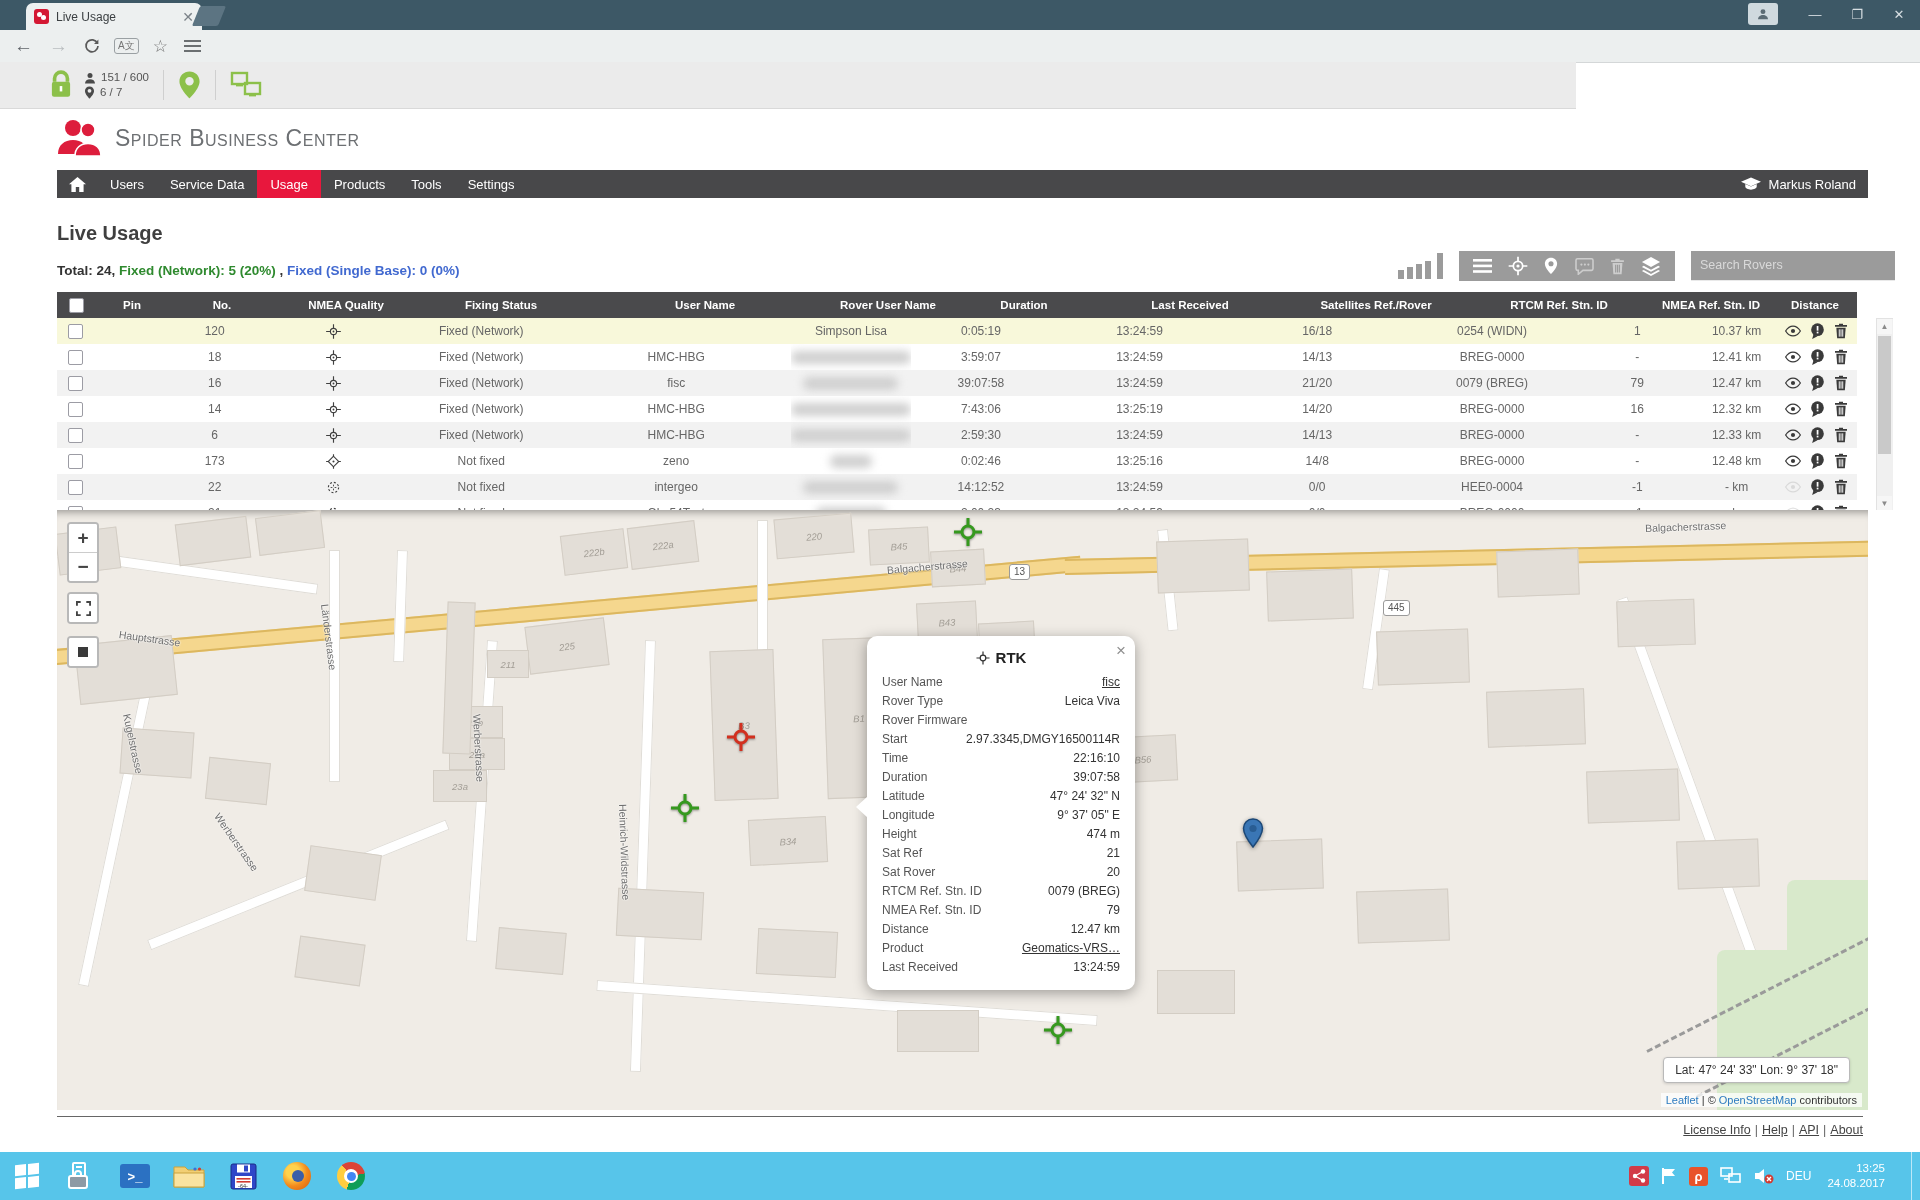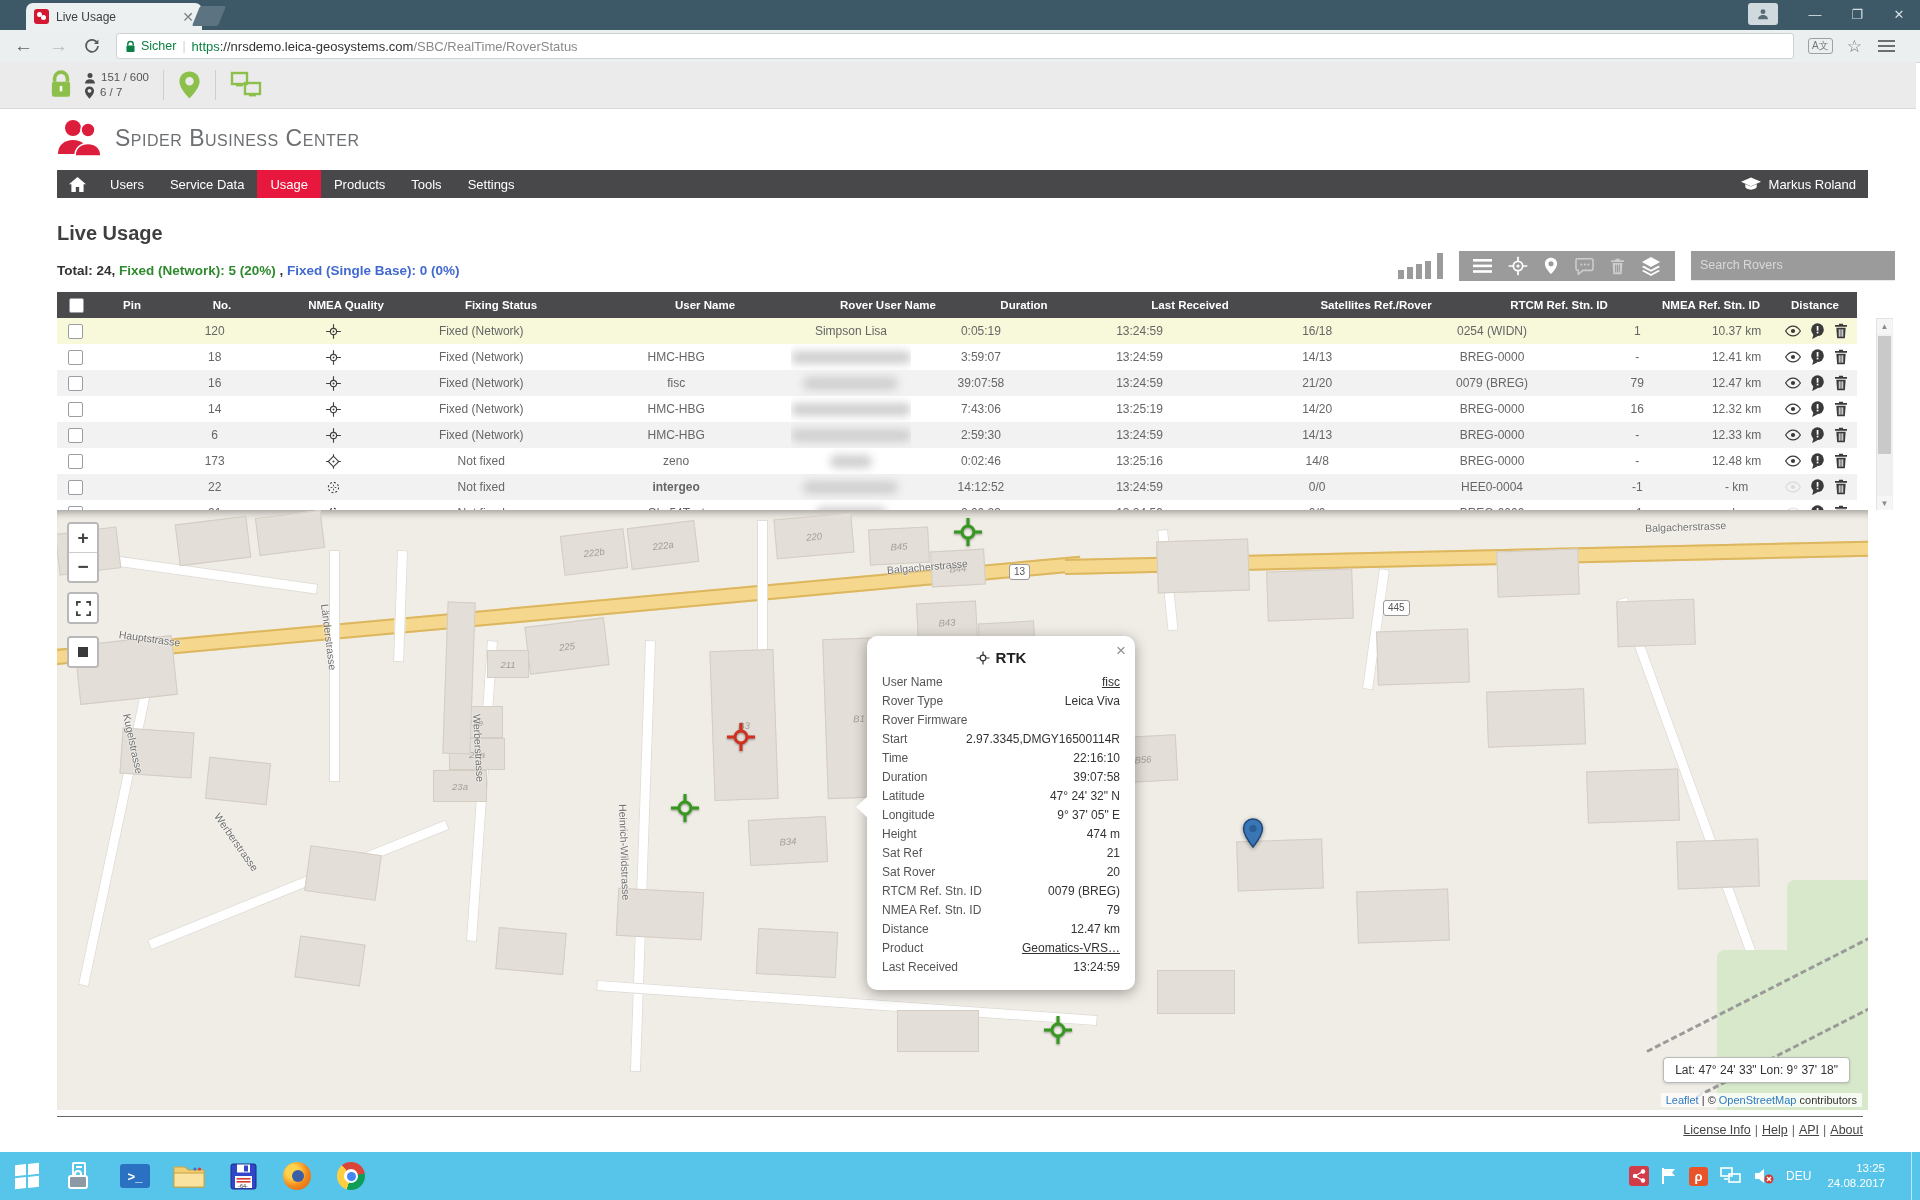--- a/index.html
+++ b/index.html
@@ -27,21 +27,21 @@
         display:flex;align-items:center;padding:0 8px;gap:6px;}
   #omnibox .secure{color:#0b8043;font-size:12.5px;display:flex;align-items:center;gap:5px;}
   #omnibox .sep{color:#d0d0d0;}
   #omnibox .url{font-size:13px;color:#333;}
   #omnibox .url .scheme{color:#0b8043;}
   #omnibox .url .path{color:#8a8a8a;}
   .addr-ic{margin-left:14px;color:#757575;font-size:15px;}
   #menu-ic{margin-left:16px;display:flex;flex-direction:column;gap:3px;}
   #menu-ic i{display:block;width:17px;height:2px;background:#6b6f71;}
   
-  #strip{left:0;top:62px;width:1916px;height:46px;background:#ebebeb;border-bottom:1px solid #d9d9d9;
+  #strip{left:0;top:62px;width:1576px;height:46px;background:#ebebeb;border-bottom:1px solid #d9d9d9;
          display:flex;align-items:center;}
   #strip .grp{display:flex;align-items:center;}
   #strip .counts{margin-left:10px;font-size:11.5px;color:#555;line-height:15px;}
   #strip .counts .ln{display:flex;align-items:center;gap:5px;}
   #strip .vsep{width:1px;height:30px;background:#cfcfcf;margin:0 14px;}
   
   #brandrow{left:57px;top:112px;height:52px;display:flex;align-items:center;gap:12px;}
   #brand-name{font-variant:small-caps;font-size:23px;letter-spacing:.5px;color:#6d7073;}
   #nav{left:57px;top:170px;width:1811px;height:28px;background:#48484a;display:flex;align-items:center;}
   #nav .home{width:40px;display:flex;justify-content:center;}
@@ -154,31 +154,20 @@
     <div class="navbtns">
       <span style="color:#5f6368">←</span>
       <span style="color:#b9bdbf">→</span>
       <span style="display:flex;">
         <svg width="16" height="16" viewBox="0 0 16 16">
             <path d="M13.4 5.2A6 6 0 1 0 14 8" fill="none" stroke="#5a5a5a" stroke-width="1.7"></path>
             <path d="M14.4 1.6v4.4h-4.4z" fill="#5a5a5a"></path>
           </svg>
       </span>
     </div>
-    <div id="omnibox">
-      <span class="secure">
-        <svg width="11" height="13" viewBox="0 0 12 14">
-            <path d="M3 6V4.5a3 3 0 0 1 6 0V6" fill="none" stroke="#0b8043" stroke-width="1.6"></path>
-            <rect x="1.6" y="6" width="8.8" height="7" rx="1" fill="#0b8043"></rect>
-          </svg>
-        <span>Sicher</span>
-      </span>
-      <span class="sep">|</span>
-      <span class="url"><span class="scheme">https</span><span>://nrsdemo.leica-geosystems.com</span><span class="path">/SBC/RealTime/RoverStatus</span></span>
-    </div>
     <span class="addr-ic" style="border:1px solid #9aa0a3;border-radius:3px;font-size:10px;padding:0 3px;color:#757575;">A文</span>
     <span class="addr-ic" style="font-size:17px;">☆</span>
     <span id="menu-ic">
         <i></i>
         <i></i>
         <i></i>
       </span>
   </div>
 
   <div class="abs" id="strip">
@@ -673,21 +662,21 @@
           <span class="tcell" style="width: 106px;">22</span>
           <span class="tcell" style="width: 142px;">
             <span style="display: flex;">
               <svg width="17" height="17" viewBox="0 0 30 30">
                 <circle cx="15" cy="15" r="9" stroke="#404040" stroke-width="2" fill="none" stroke-dasharray="3.5 3.5"></circle>
                 <path d="M15 10v3M15 17v3M10 15h3M17 15h3" stroke="#404040" stroke-width="1.6"></path>
               </svg>
             </span>
           </span>
           <span class="tcell" style="width: 168px;">Not fixed</span>
-          <span class="tcell" style="width: 240px; font-weight: bold;">intergeo</span>
+          <span class="tcell" style="width: 240px;">intergeo</span>
           <span class="tcell" style="width: 126px;">
             <span class="blur-blob" style="width: 95px;"></span>
           </span>
           <span class="tcell" style="width: 146px;">14:12:52</span>
           <span class="tcell" style="width: 186px;">13:24:59</span>
           <span class="tcell" style="width: 186px;">0/0</span>
           <span class="tcell" style="width: 180px;">HEE0-0004</span>
           <span class="tcell" style="width: 124px;">-1</span>
           <span class="tcell" style="width: 84px;">- km</span>
           <span class="tcell acticons" style="width: 84px;">

